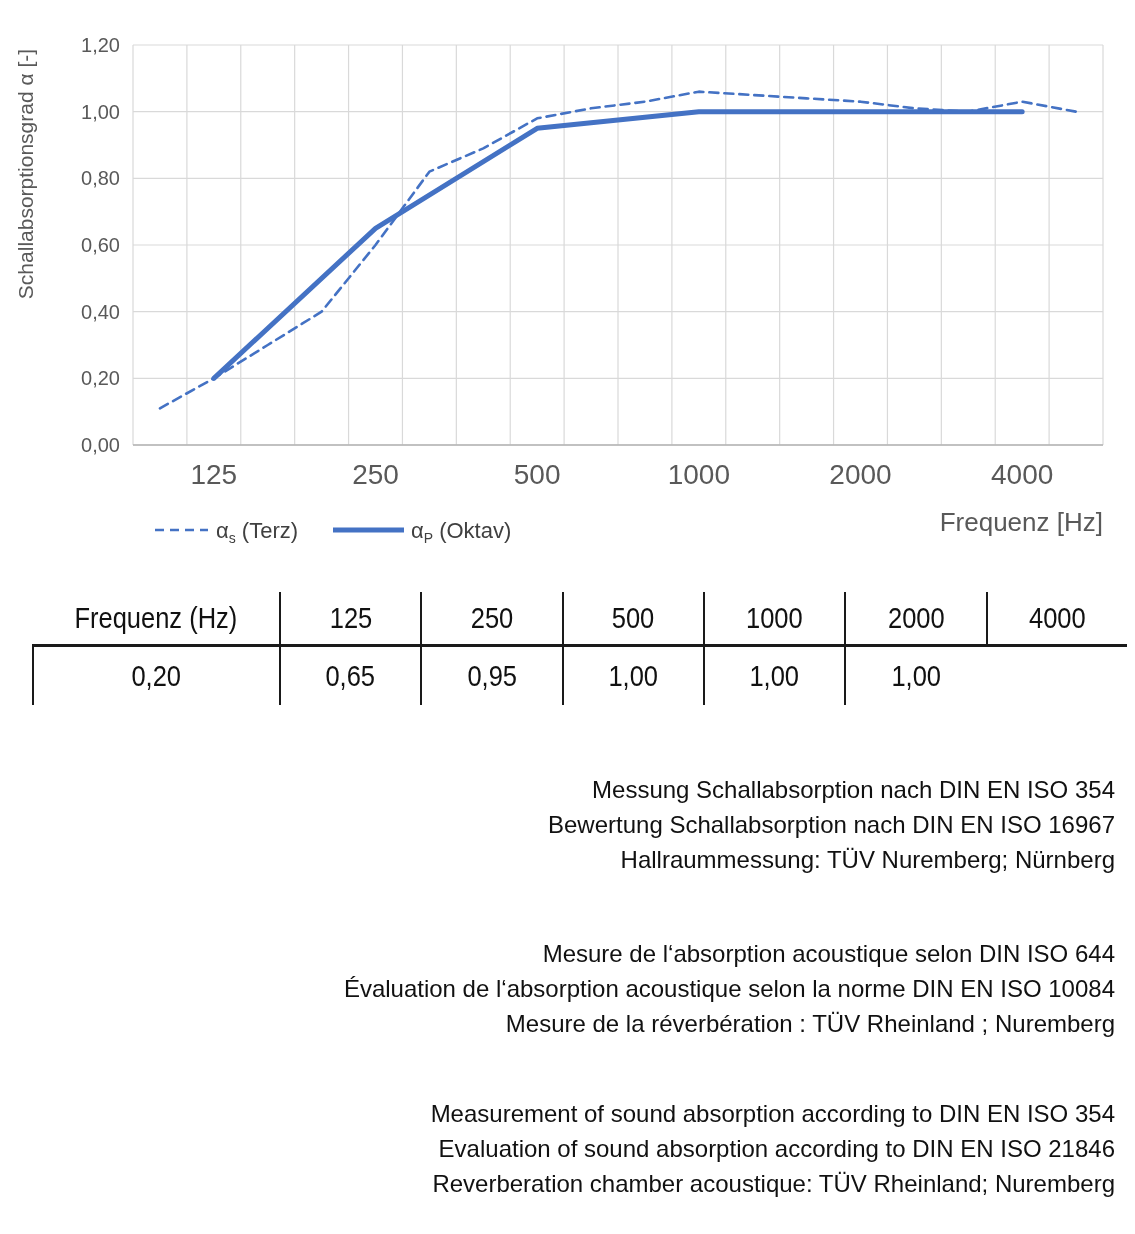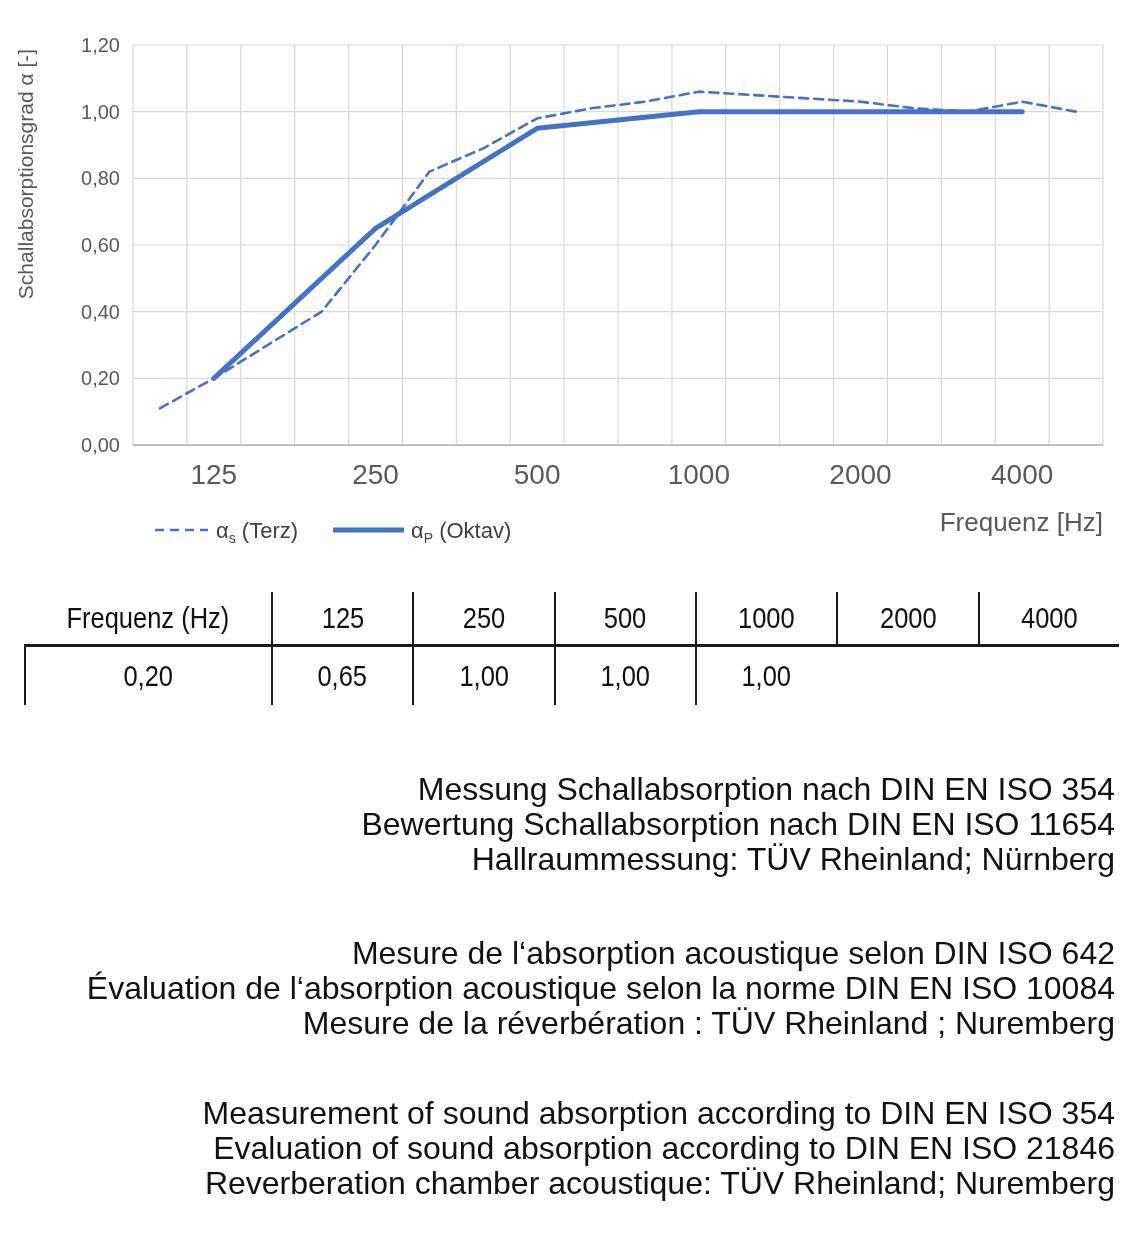--- a/index.html
+++ b/index.html
@@ -7,36 +7,36 @@
     width:1135px;height:1234px;background:#ffffff;
     font-family:"Liberation Sans", sans-serif;color:#111111;
   }
   .page{position:relative;width:1135px;height:1234px;overflow:hidden;background:#ffffff;}
 
   
   .chart-svg{position:absolute;left:0;top:0;}
 
   
   .abs-table{
-    position:absolute;left:24px;top:592px;width:1095px;
+    position:absolute;left:32px;top:592px;width:1095px;
     display:grid;grid-template-columns:247px repeat(6,1fr);
     grid-template-rows:55px 58px;
   }
   .cell{display:flex;align-items:center;justify-content:center;}
   .cell.v{border-left:2.5px solid #1a1a1a;}
   .cell.r1{border-bottom:3px solid #1a1a1a;}
   .tbl-txt{
     font-size:30px;white-space:nowrap;display:inline-block;
     transform:scaleX(0.85);transform-origin:50% 50%;color:#111111;
   }
   .subp{font-size:0.62em;position:relative;top:0.28em;margin-left:1px;}
 
   
   .note-block{position:absolute;right:20px;text-align:right;}
-  .note-line{font-size:32px;line-height:35px;white-space:nowrap;color:#111111;}
+  .note-line{font-size:24px;line-height:35px;white-space:nowrap;color:#111111;}
   .notes-de{top:772px;}
   .notes-fr{top:936px;}
   .notes-en{top:1096px;text-align:right;}
 </style>
 </head>
 <body>
 
 <div class="page">
 
   <svg class="chart-svg" width="1135" height="575" viewBox="0 0 1135 575" xmlns="http://www.w3.org/2000/svg">
@@ -113,38 +113,41 @@
       <span class="tbl-txt">4000</span>
     </div>
 
     <div class="cell r2 v">
       <span class="tbl-txt">0,20</span>
     </div>
     <div class="cell r2 v">
       <span class="tbl-txt">0,65</span>
     </div>
     <div class="cell r2 v">
+      <span class="tbl-txt">0,95</span>
+    </div>
+    <div class="cell r2 v">
       <span class="tbl-txt">1,00</span>
     </div>
     <div class="cell r2 v">
       <span class="tbl-txt">1,00</span>
     </div>
     <div class="cell r2 v">
       <span class="tbl-txt">1,00</span>
     </div>
   </div>
 
   <div class="note-block notes-de">
     <div class="note-line">Messung Schallabsorption nach DIN EN ISO 354</div>
-    <div class="note-line">Bewertung Schallabsorption nach DIN EN ISO 11654</div>
-    <div class="note-line">Hallraummessung: TÜV Rheinland; Nürnberg</div>
+    <div class="note-line">Bewertung Schallabsorption nach DIN EN ISO 16967</div>
+    <div class="note-line">Hallraummessung: TÜV Nuremberg; Nürnberg</div>
   </div>
 
   <div class="note-block notes-fr">
-    <div class="note-line">Mesure de l‘absorption acoustique selon DIN ISO 642</div>
+    <div class="note-line">Mesure de l‘absorption acoustique selon DIN ISO 644</div>
     <div class="note-line">Évaluation de l‘absorption acoustique selon la norme DIN EN ISO 10084</div>
     <div class="note-line">Mesure de la réverbération : TÜV Rheinland ; Nuremberg</div>
   </div>
 
   <div class="note-block notes-en">
     <div class="note-line">Measurement of sound absorption according to DIN EN ISO 354</div>
     <div class="note-line">Evaluation of sound absorption according to DIN EN ISO 21846</div>
     <div class="note-line">Reverberation chamber acoustique: TÜV Rheinland; Nuremberg</div>
   </div>
 

